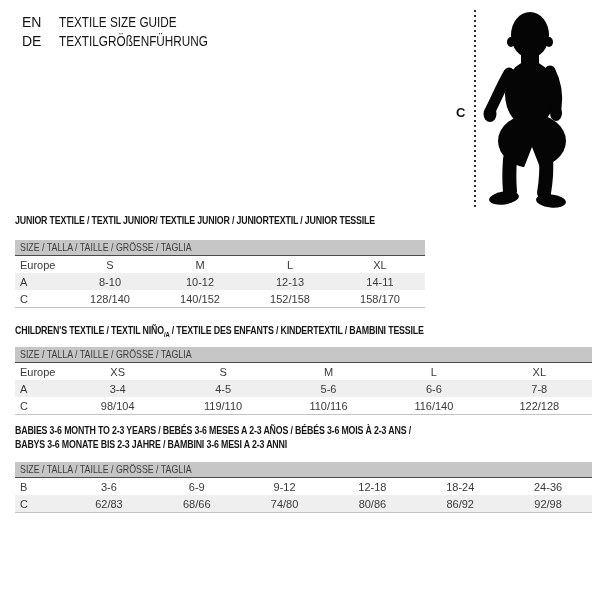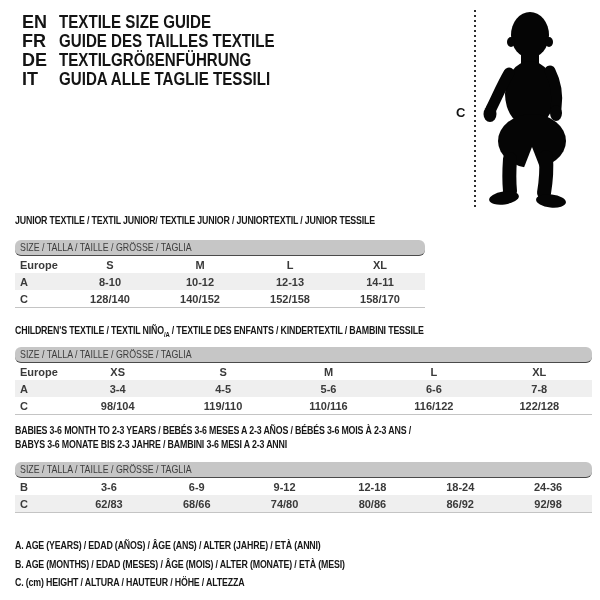--- a/index.html
+++ b/index.html
@@ -4,40 +4,40 @@
 <style>
   html,body { margin:0; padding:0; background:#fff; }
   body { width:600px; height:600px; font-family:"Liberation Sans","DejaVu Sans",sans-serif; }
   #canvas { position:relative; width:600px; height:600px; background:#ffffff; overflow:hidden; }
 
   
   .cond { display:inline-block; transform:scaleX(0.84); transform-origin:0 50%; white-space:nowrap; }
 
   
   .langs { position:absolute; top:13px; left:22px; color:#141414; }
-  .lang-row { display:flex; height:19px; line-height:19px; font-size:18px; font-weight:bold; }
+  .lang-row { display:flex; height:19px; line-height:19px; font-size:14px; font-weight:normal; }
   .lang-code { width:37px; flex:0 0 37px; }
 
   
   .height-line { position:absolute; left:474px; top:10px; width:2px; height:198px;
     background-image:repeating-linear-gradient(180deg,#2d2d2d 0px,#2d2d2d 2px,transparent 2px,transparent 5px); }
   .height-label { position:absolute; left:456px; top:105px; font-size:13px; font-weight:bold; color:#141414; }
   .baby { position:absolute; left:478px; top:9px; width:97px; height:200px; }
 
   
   .sec-title { position:absolute; left:15px; font-size:10.5px; font-weight:bold; color:#161616;
     letter-spacing:-0.2px; white-space:nowrap; transform:scaleX(0.84); transform-origin:0 0; }
   .sec-title .tsub { font-size:7px; vertical-align:sub; }
   .sec-title-line { height:13.5px; line-height:13.5px; }
 
   
   .tbl { position:absolute; left:15px; border-bottom:1px solid #c4c4c4; }
   .size-bar { height:15px; line-height:15px; background:#c6c6c6; border-bottom:1px solid #4a4a4a;
-    font-size:10.5px; color:#3c3c3c; padding-left:5px;border-radius:6px; }
-  .tbl table { border-collapse:collapse; table-layout:fixed; width:100%;font-weight:bold; }
+    font-size:10.5px; color:#3c3c3c; padding-left:5px; }
+  .tbl table { border-collapse:collapse; table-layout:fixed; width:100%; }
   .tbl td { height:17px; padding:0; font-size:11px; color:#3a3a3a; text-align:center; vertical-align:middle; }
   .tbl td.lbl { text-align:left; padding-left:5px; }
   .tbl tr.shaded { background:#efefef; }
   col.c-lbl { width:50px; }
 
   
   .footnotes { position:absolute; left:15px; top:536px; color:#161616; }
   .footnote { height:18.5px; line-height:18.5px; font-size:10.5px; font-weight:bold;
     letter-spacing:-0.2px; white-space:nowrap; transform:scaleX(0.84); transform-origin:0 50%; }
 </style>
@@ -45,30 +45,22 @@
 <body>
 
 <div id="canvas">
 
   <div class="langs">
     <div class="lang-row">
       <span class="lang-code">EN</span>
       <span class="cond">TEXTILE SIZE GUIDE</span>
     </div>
     <div class="lang-row">
-      <span class="lang-code">FR</span>
-      <span class="cond">GUIDE DES TAILLES TEXTILE</span>
-    </div>
-    <div class="lang-row">
       <span class="lang-code">DE</span>
       <span class="cond">TEXTILGRÖßENFÜHRUNG</span>
-    </div>
-    <div class="lang-row">
-      <span class="lang-code">IT</span>
-      <span class="cond">GUIDA ALLE TAGLIE TESSILI</span>
     </div>
   </div>
 
   <div class="height-line"></div>
   <div class="height-label">C</div>
   <svg class="baby" viewBox="0 0 97 200" xmlns="http://www.w3.org/2000/svg">
     <g fill="#050505">
       <ellipse cx="52" cy="26" rx="19" ry="23"></ellipse>
       <ellipse cx="33" cy="33" rx="4" ry="5"></ellipse>
       <ellipse cx="71" cy="33" rx="4" ry="5"></ellipse>
@@ -157,21 +149,21 @@
           <td>4-5</td>
           <td>5-6</td>
           <td>6-6</td>
           <td>7-8</td>
         </tr>
         <tr>
           <td class="lbl">C</td>
           <td>98/104</td>
           <td>119/110</td>
           <td>110/116</td>
-          <td>116/122</td>
+          <td>116/140</td>
           <td>122/128</td>
         </tr>
       </tbody>
     </table>
   </div>
 
   <div class="sec-title" style="top:424px;">
     <div class="sec-title-line">BABIES 3-6 MONTH TO 2-3 YEARS / BEBÉS 3-6 MESES A 2-3 AÑOS / BÉBÉS 3-6 MOIS À 2-3 ANS /</div>
     <div class="sec-title-line">BABYS 3-6 MONATE BIS 2-3 JAHRE / BAMBINI 3-6 MESI A 2-3 ANNI</div>
   </div>
@@ -205,19 +197,14 @@
           <td>68/66</td>
           <td>74/80</td>
           <td>80/86</td>
           <td>86/92</td>
           <td>92/98</td>
         </tr>
       </tbody>
     </table>
   </div>
 
-  <div class="footnotes">
-    <div class="footnote">A. AGE (YEARS) / EDAD (AÑOS) / ÂGE (ANS) / ALTER (JAHRE) / ETÀ (ANNI)</div>
-    <div class="footnote">B. AGE (MONTHS) / EDAD (MESES) / ÂGE (MOIS) / ALTER (MONATE) / ETÀ (MESI)</div>
-    <div class="footnote">C. (cm) HEIGHT / ALTURA / HAUTEUR / HÖHE / ALTEZZA</div>
-  </div>
 
 </div>
 
 </body></html>

